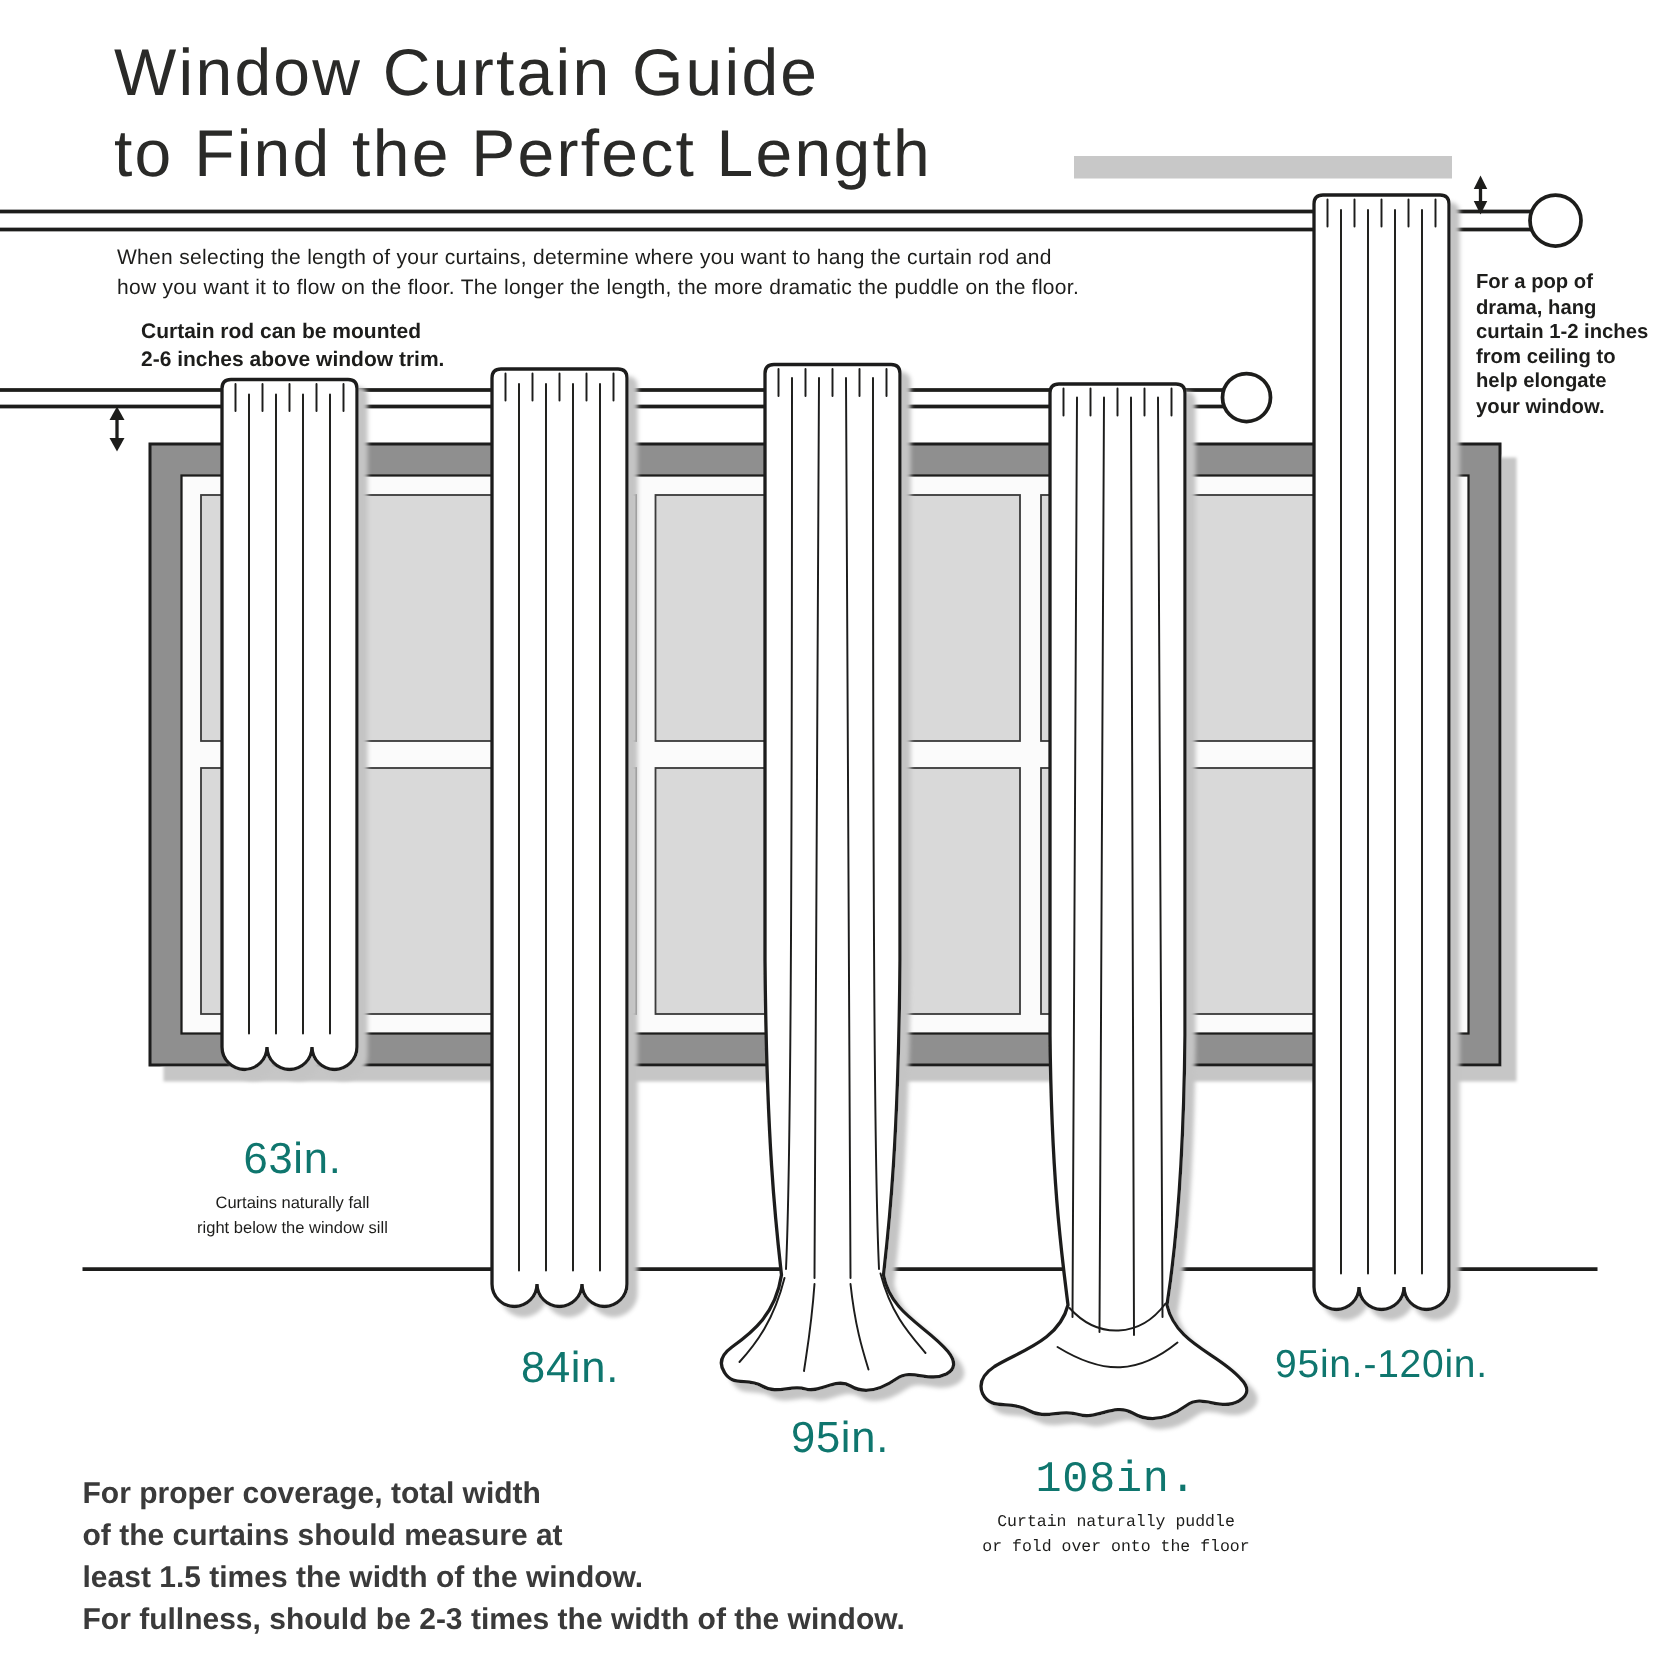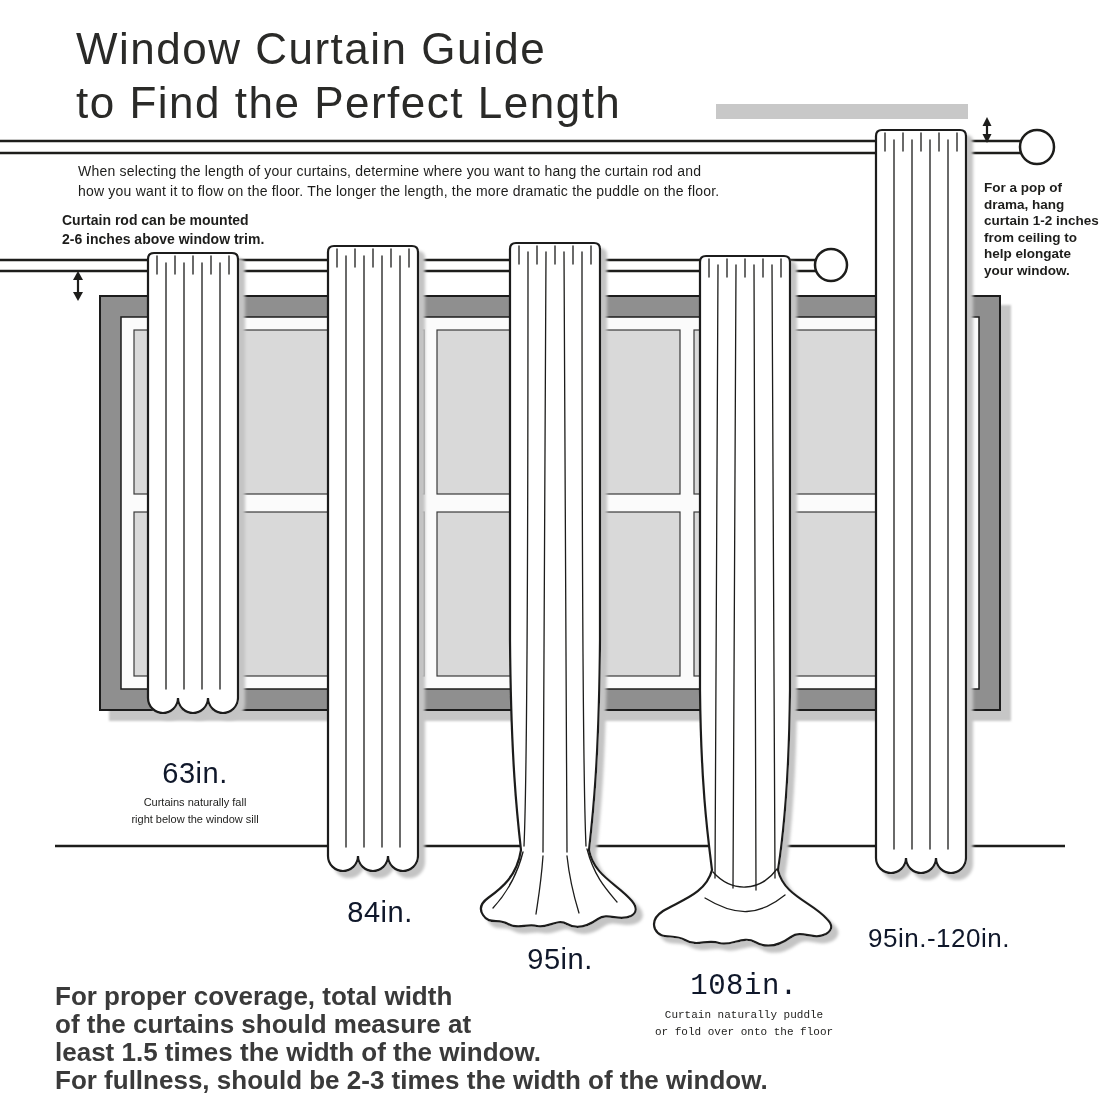--- a/index.html
+++ b/index.html
@@ -8,32 +8,32 @@
     font-family:"Liberation Sans",sans-serif;color:#1d1d1b;
   }
   .stage svg{position:absolute;left:0;top:0;}
   .txt{white-space:pre-line;}
   .abs{position:absolute;}
   .title{
     left:76px;top:22px;font-size:44px;line-height:54px;font-weight:300;
     letter-spacing:1.5px;color:#2a2a28;
   }
   .intro{left:78px;top:161px;font-size:14px;line-height:20px;letter-spacing:.2px;}
-  .rod-note{left:62px;top:211px;font-size:14px;line-height:19px;font-weight:bold;}
+  .rod-note{left:94px;top:211px;font-size:14px;line-height:19px;font-weight:bold;}
   .ceiling-tip{left:984px;top:180px;width:140px;font-size:13.5px;line-height:16.5px;font-weight:bold;}
   .label-block{position:absolute;text-align:center;}
-  .size{font-size:29px;letter-spacing:.5px;color:#0f172a;}
+  .size{font-size:29px;letter-spacing:.5px;color:#0f766e;}
   .size.small{font-size:26px;}
   .desc{font-size:11px;line-height:16.5px;margin-top:4px;}
   .lb-63{left:85px;top:757px;width:220px;}
   .lb-84{left:270px;top:896px;width:220px;}
   .lb-95{left:450px;top:930px;width:220px;margin-top:13px;}
   .lb-108{left:634px;top:970px;width:220px;font-family:Liberation Mono, monospace;}
-  .lb-95-120{left:832px;top:894px;width:214px;margin-top:29px;}
-  .footer{left:55px;top:982px;font-size:26px;line-height:28px;font-weight:bold;color:#3a3a3a;}
+  .lb-95-120{left:814px;top:894px;width:214px;}
+  .footer{left:55px;top:982px;font-size:20px;line-height:28px;font-weight:bold;color:#3a3a3a;}
   path,line,rect,circle,polygon{vector-effect:none;}
 </style>
 </head>
 <body>
 
 <div class="stage">
 
   <svg width="1120" height="1120" viewBox="0 0 1120 1120">
     <defs>
       <filter id="ds-curtain" x="-20%" y="-5%" width="145%" height="115%">

